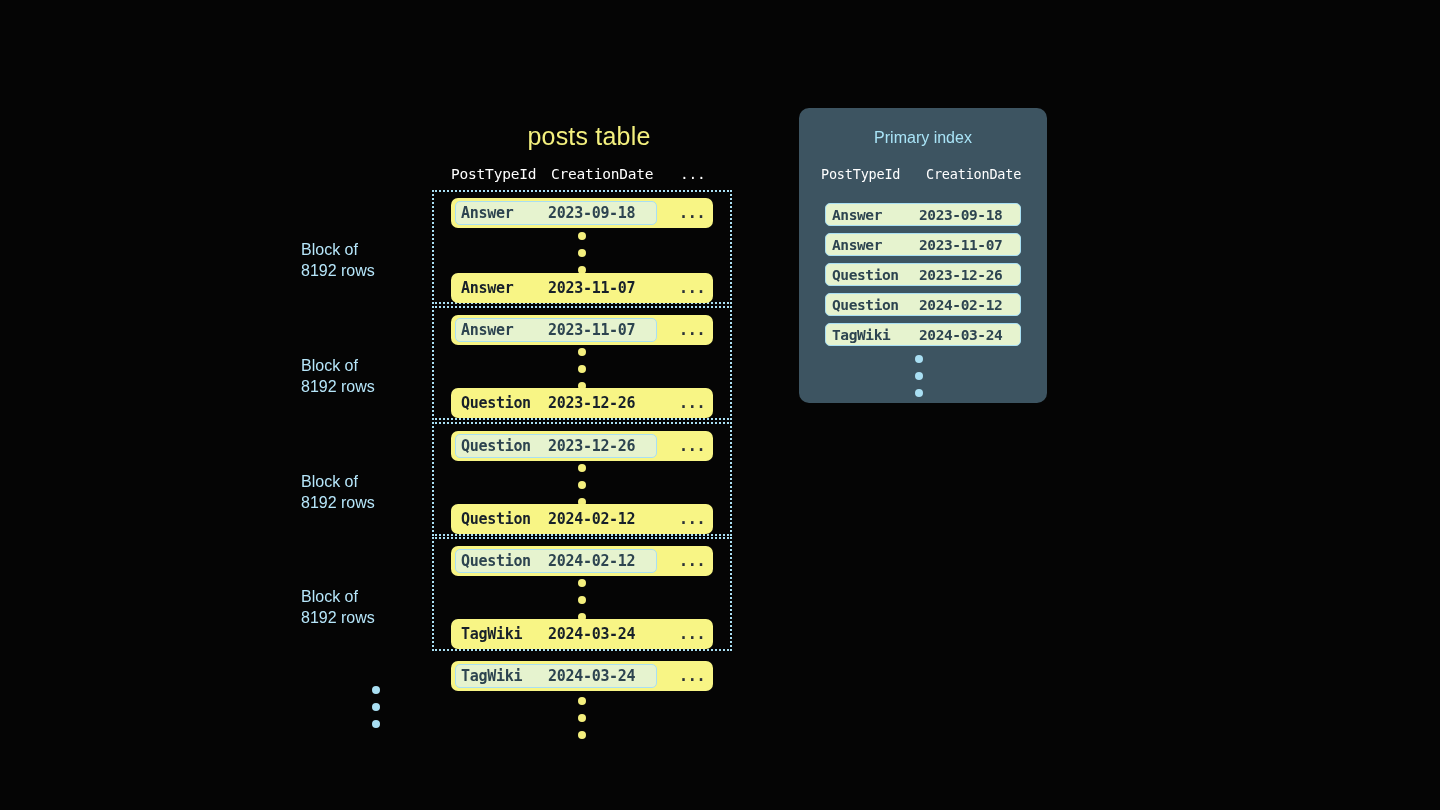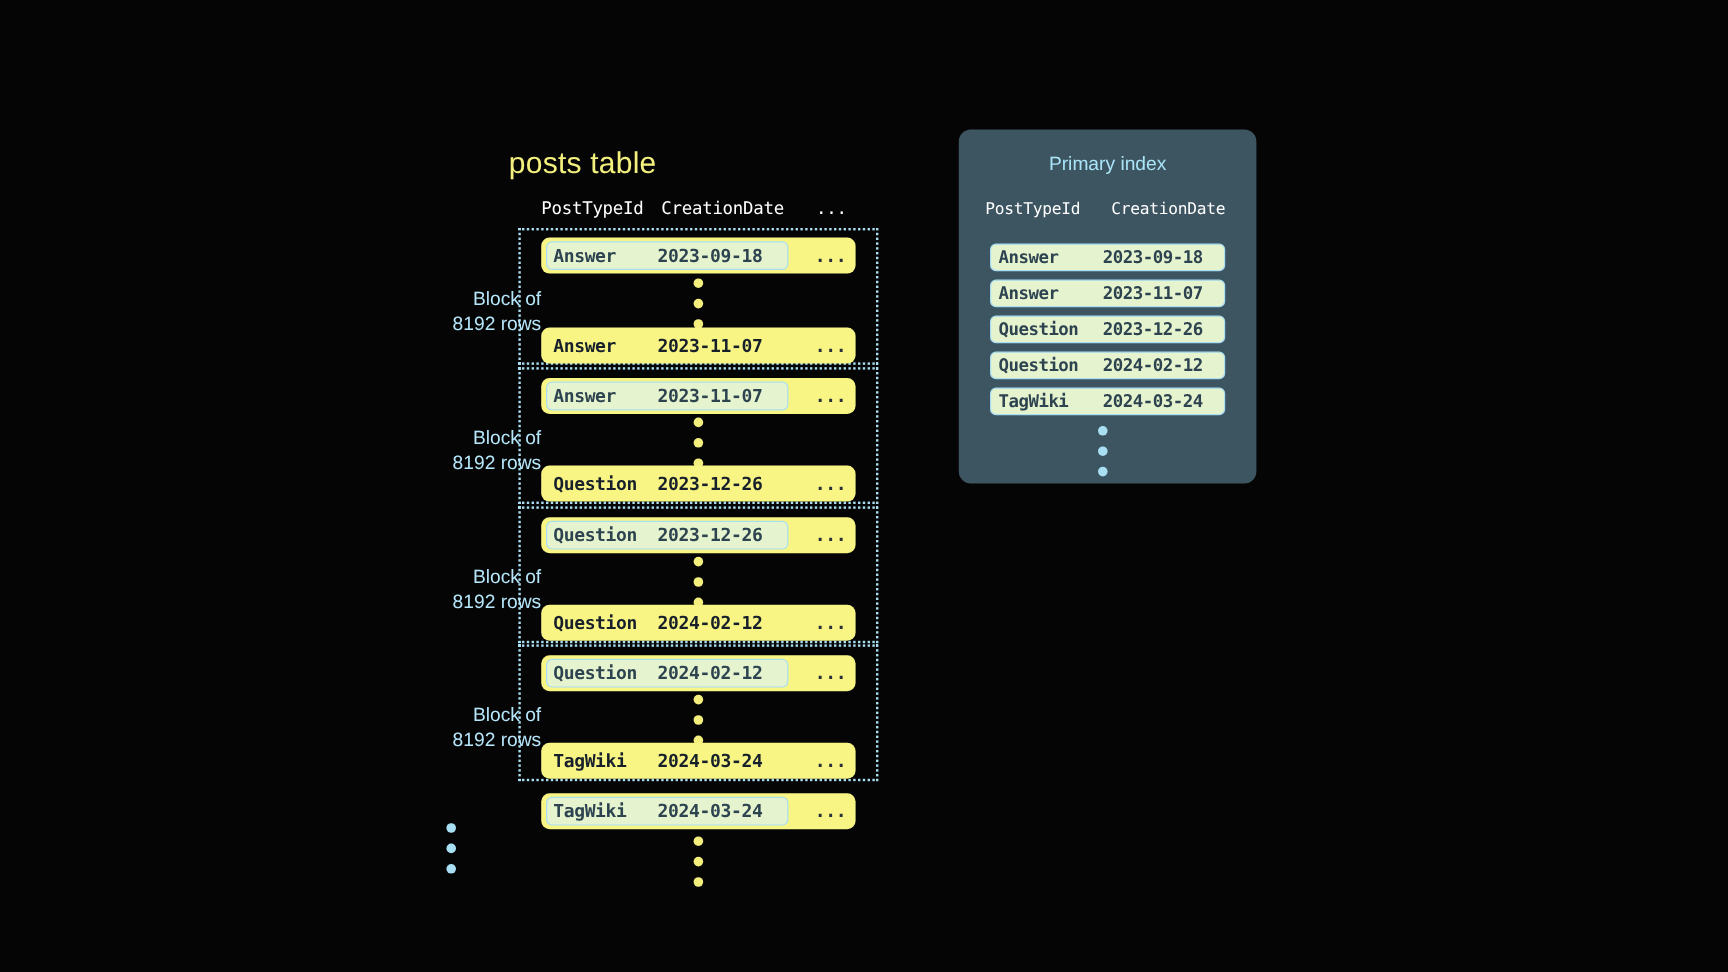--- a/index.html
+++ b/index.html
@@ -11,23 +11,24 @@
     font-family: "Liberation Sans", sans-serif;
     overflow: hidden;
     position: relative;
   }
 
   .canvas { position: absolute; inset: 0; }
 
   
   #posts-table-title {
     position: absolute;
-    left: 424px;
+    left: 439px;
     top: 122px;
     width: 300px;
+    text-align: center;
     font-size: 25px;
     color: #f4f07e;
     letter-spacing: .2px;
   }
 
   #posts-col-headers {
     position: absolute;
     left: 451px;
     top: 166px;
     width: 262px;
@@ -45,21 +46,21 @@
   .block-box {
     position: absolute;
     left: 432px;
     width: 300px;
     border: 2px dotted #a9dff3;
   }
 
   .block-label {
     position: absolute;
     width: 150px;
-    text-align: right;
+    text-align: left;
     font-size: 16px;
     line-height: 21px;
     color: #b6e6fa;
   }
 
   
   .row {
     position: absolute;
     left: 451px;
     width: 262px;

